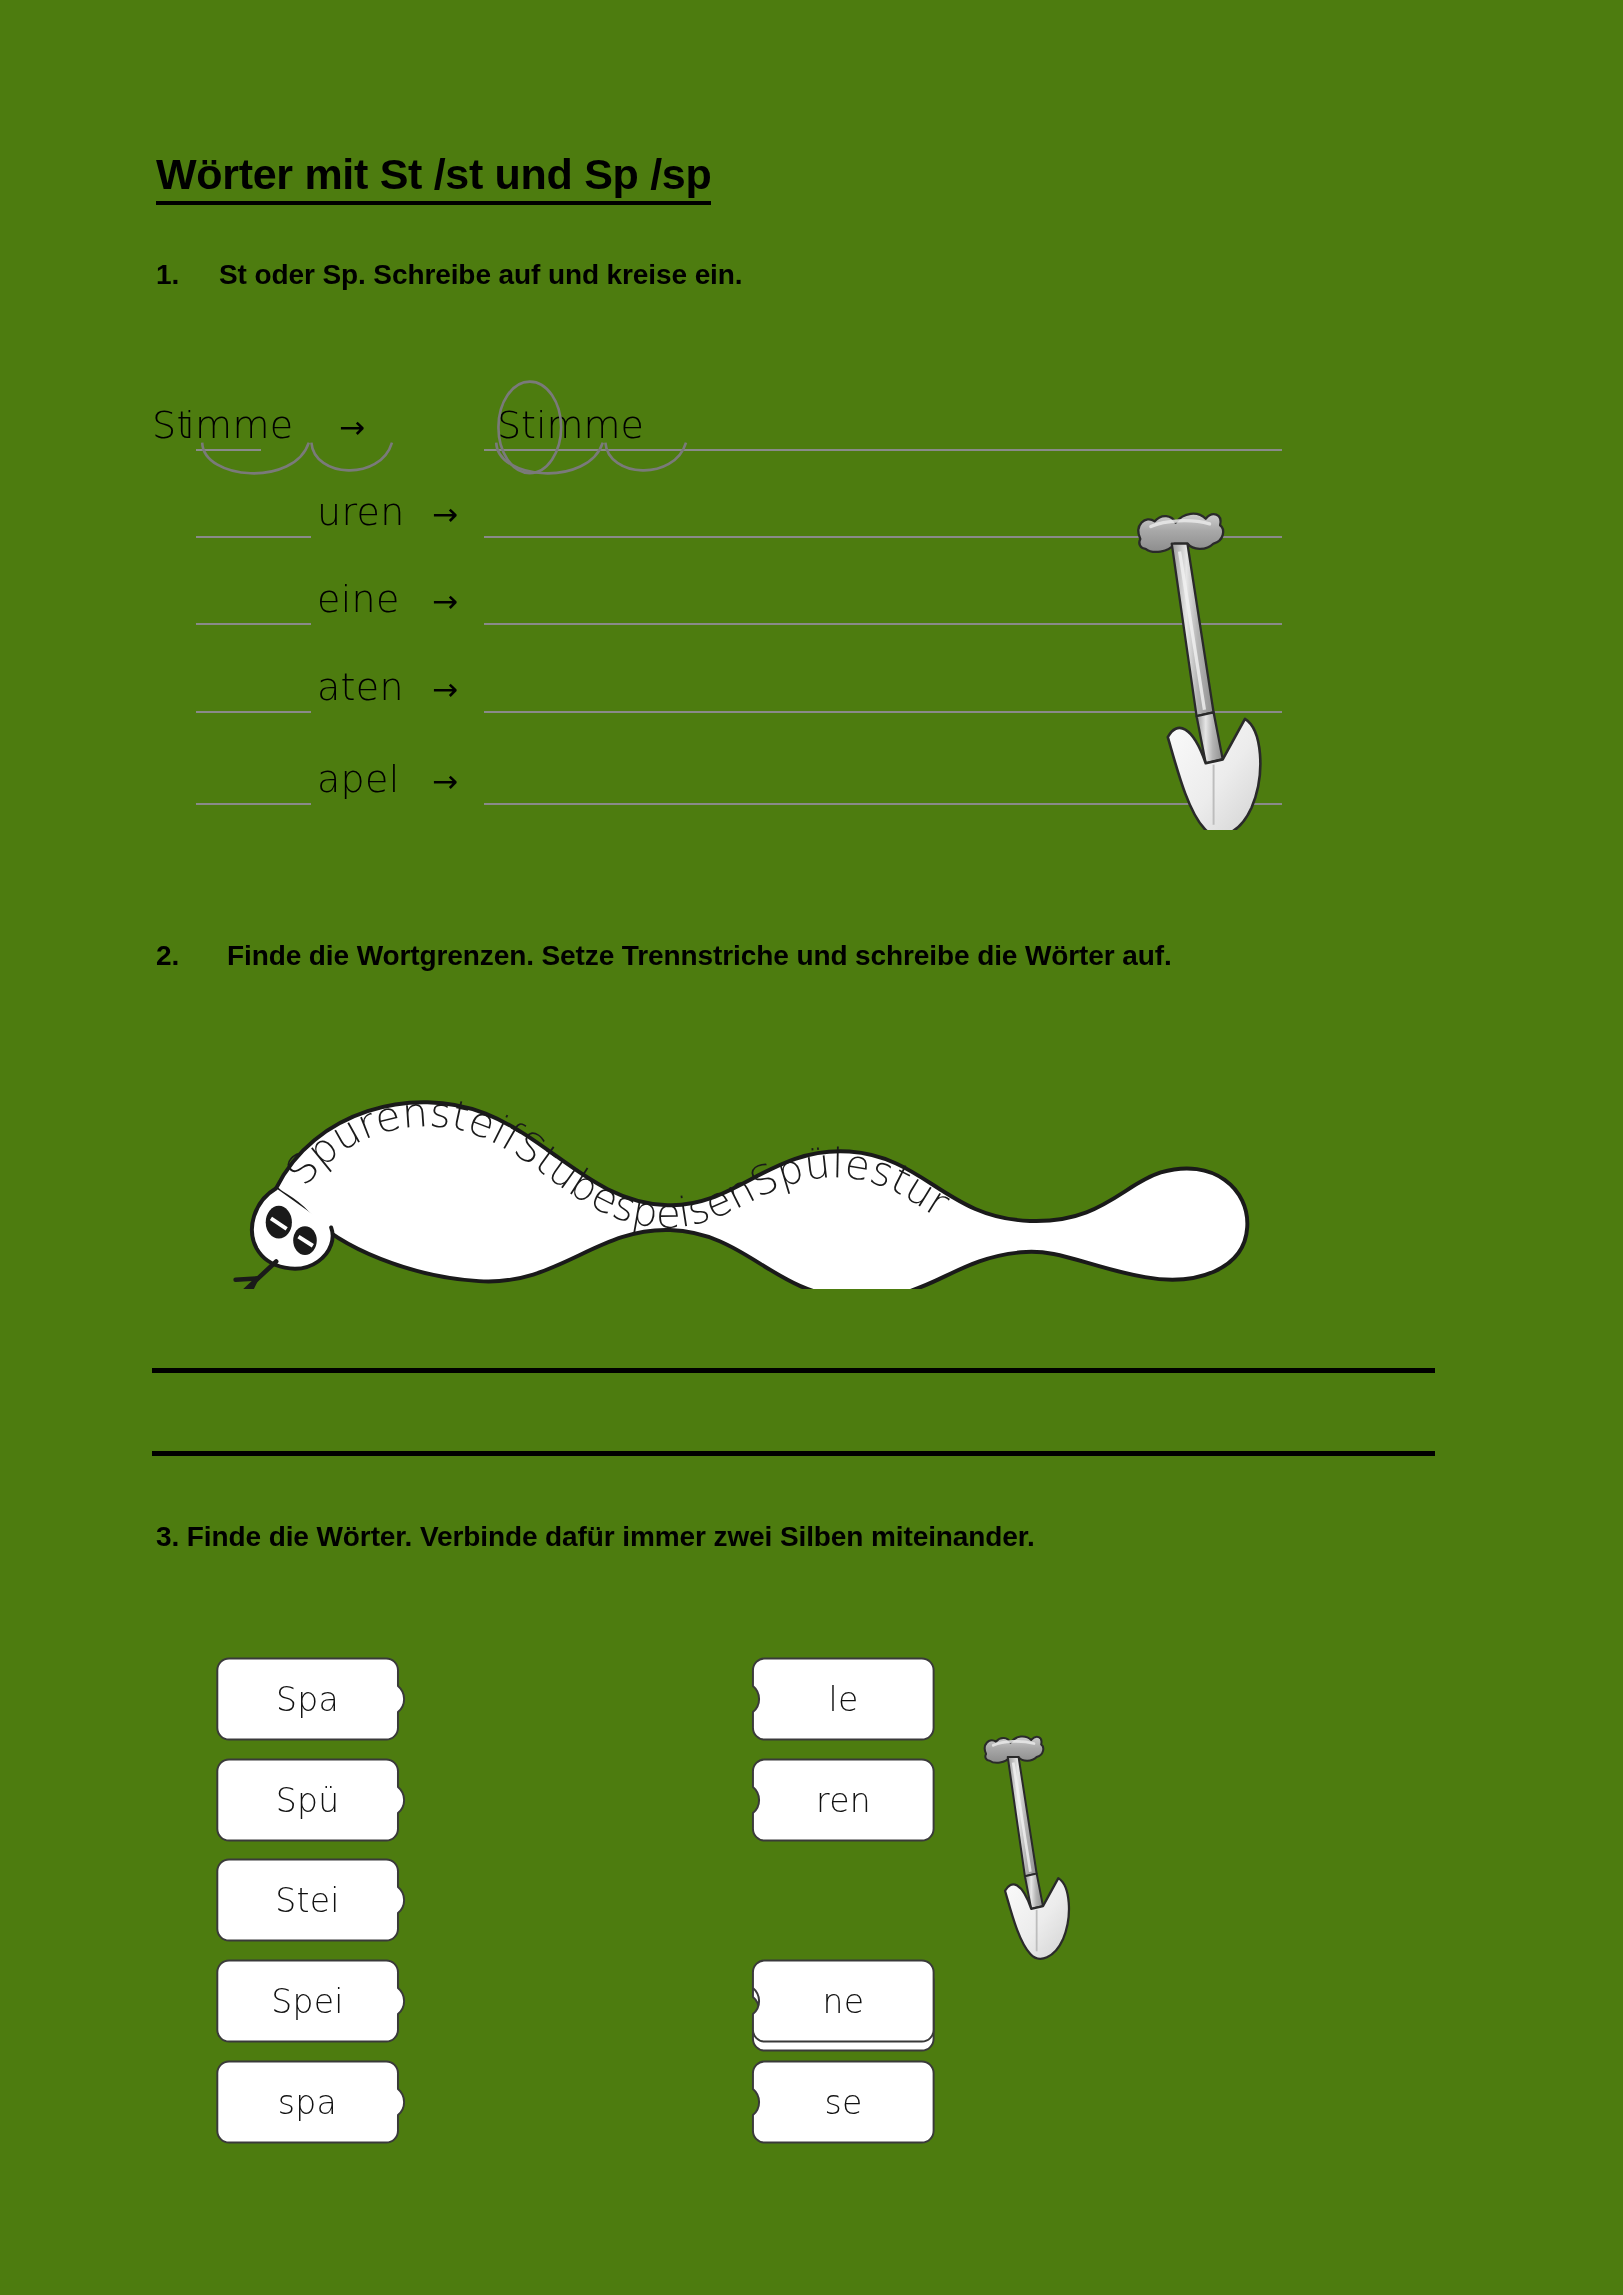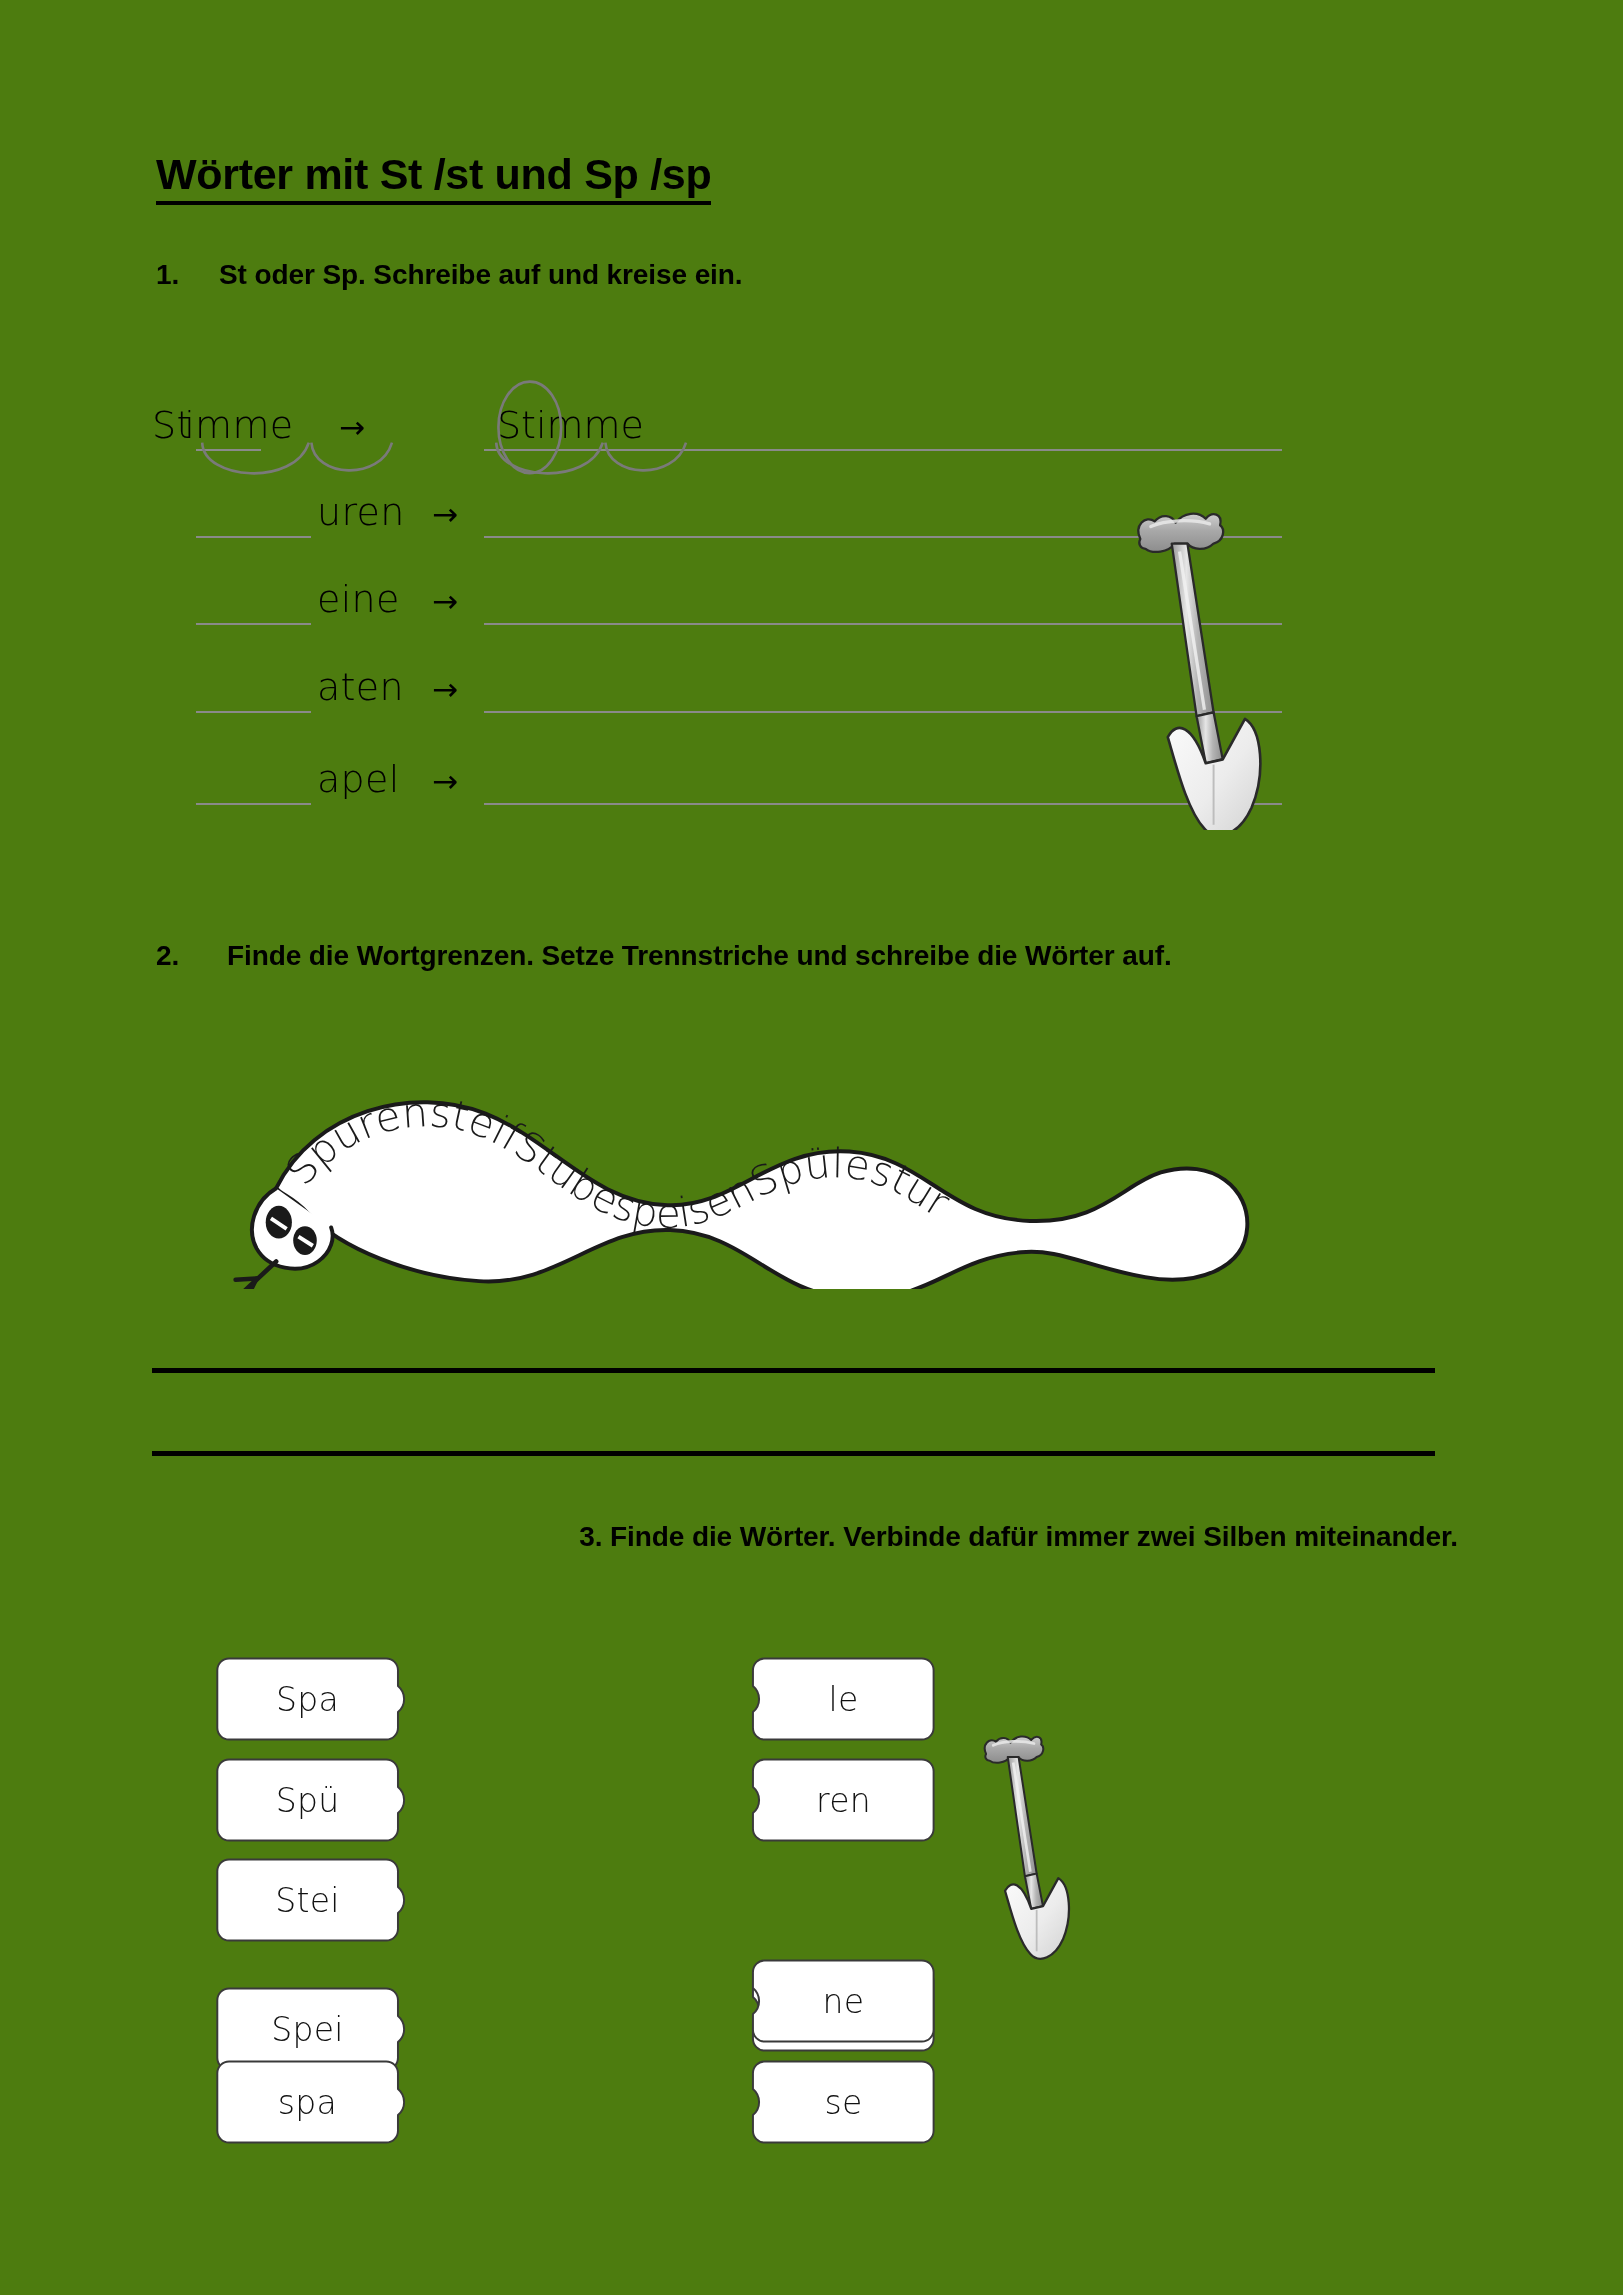--- a/index.html
+++ b/index.html
@@ -52,21 +52,21 @@
   .task-head .txt {
     display: block;
   }
 
   #task1-head { left: 156px; top: 255px; width: 1047px; }
   #task1-head .txt { margin-left: 63px; }
 
   #task2-head { left: 156px; top: 936px; width: 1283px; }
   #task2-head .txt { margin-left: 71px; }
 
-  #task3-head { left: 156px; top: 1517px; width: 1302px; text-align: right; }
+  #task3-head { left: 156px; top: 1517px; width: 1302px; }
 
   
   .ex1 {
     position: absolute;
     left: 0;
     top: 0;
   }
   .ex1-row {
     position: absolute;
     left: 196px;
@@ -328,21 +328,21 @@
       <path d="M20 2 H260 A18 18 0 0 1 278 20 V44 A26 26 0 0 1 278 84 V108 A18 18 0 0 1 260 126 H20 A18 18 0 0 1 2 108 V20 A18 18 0 0 1 20 2 Z" fill="#ffffff" stroke="#3a3a3a" stroke-width="3"></path>
     </svg>
     <span class="label">Spü</span>
   </div>
   <div class="card" style="left:216px; top:1858px;">
     <svg width="216" height="84" viewBox="0 0 330 128">
       <path d="M20 2 H260 A18 18 0 0 1 278 20 V44 A26 26 0 0 1 278 84 V108 A18 18 0 0 1 260 126 H20 A18 18 0 0 1 2 108 V20 A18 18 0 0 1 20 2 Z" fill="#ffffff" stroke="#3a3a3a" stroke-width="3"></path>
     </svg>
     <span class="label">Stei</span>
   </div>
-  <div class="card" style="left:216px; top:1959px;margin-top:28px;">
+  <div class="card" style="left:216px; top:1959px;">
     <svg width="216" height="84" viewBox="0 0 330 128">
       <path d="M20 2 H260 A18 18 0 0 1 278 20 V44 A26 26 0 0 1 278 84 V108 A18 18 0 0 1 260 126 H20 A18 18 0 0 1 2 108 V20 A18 18 0 0 1 20 2 Z" fill="#ffffff" stroke="#3a3a3a" stroke-width="3"></path>
     </svg>
     <span class="label">Spei</span>
   </div>
   <div class="card" style="left:216px; top:2060px;">
     <svg width="216" height="84" viewBox="0 0 330 128">
       <path d="M20 2 H260 A18 18 0 0 1 278 20 V44 A26 26 0 0 1 278 84 V108 A18 18 0 0 1 260 126 H20 A18 18 0 0 1 2 108 V20 A18 18 0 0 1 20 2 Z" fill="#ffffff" stroke="#3a3a3a" stroke-width="3"></path>
     </svg>
     <span class="label">spa</span>

